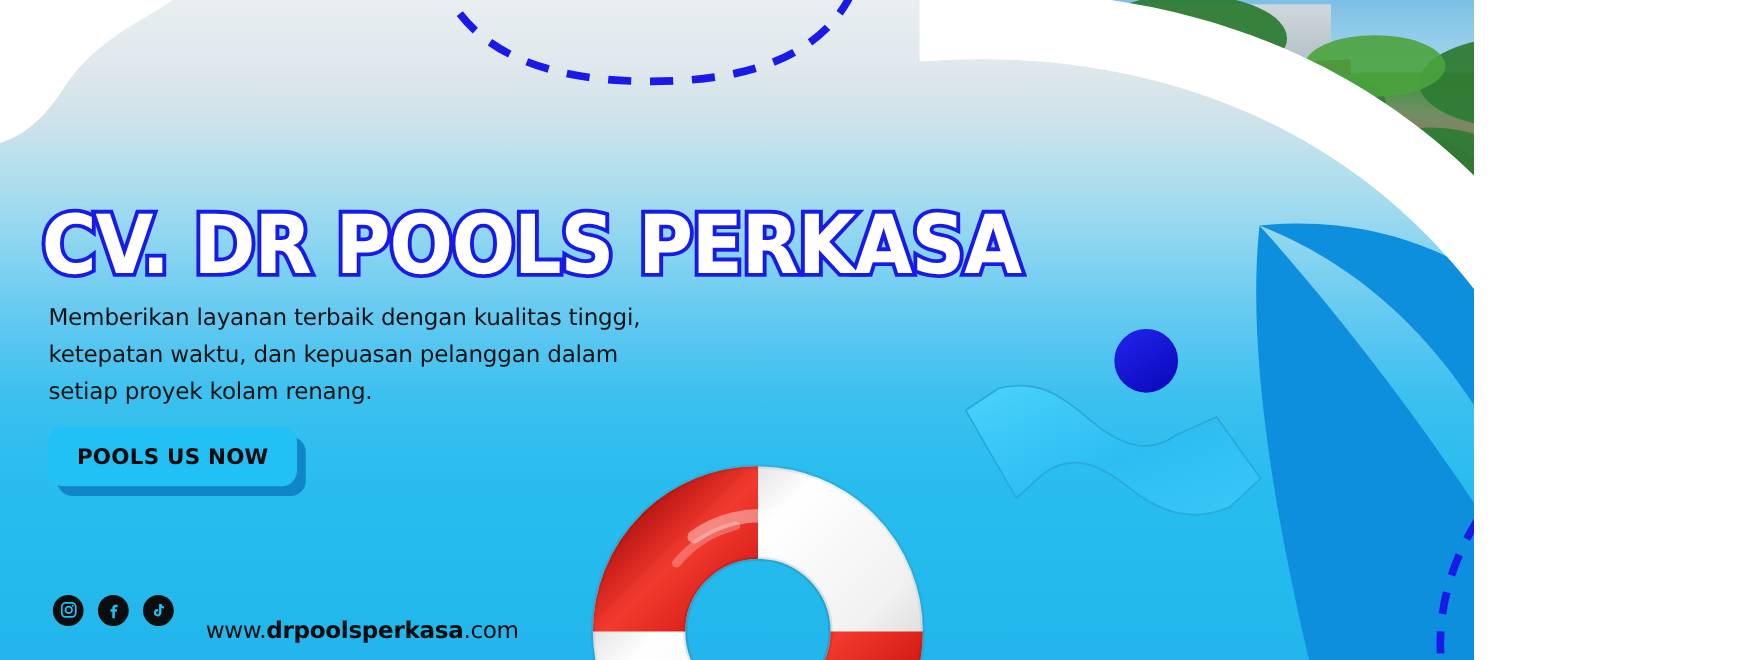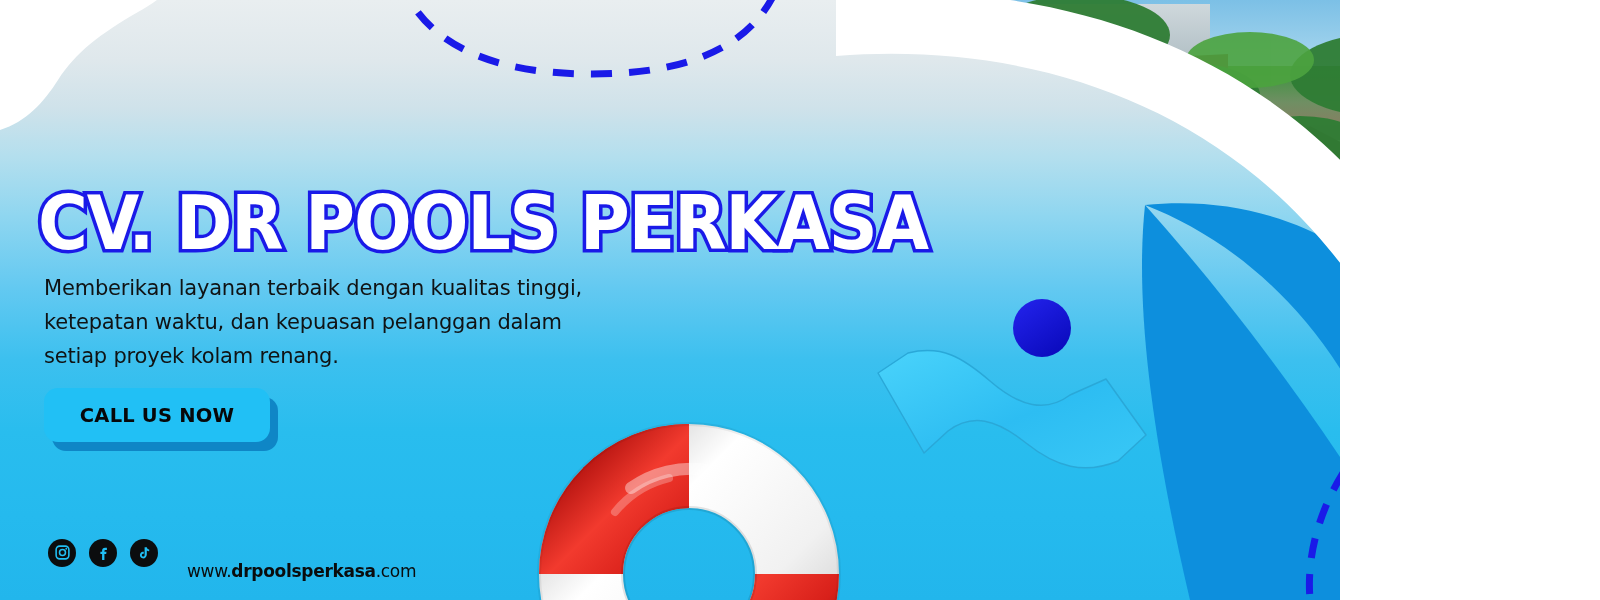--- a/index.html
+++ b/index.html
@@ -139,21 +139,21 @@
   }
   .soc{
     width:28px;height:28px;border-radius:50%;
     background:#0b0d0e;
     display:flex;align-items:center;justify-content:center;
     cursor:pointer;flex:0 0 auto;
   }
   #url{
     margin-left:16px;
     font-family:"DejaVu Sans",sans-serif;
-    font-size:17px;color:#0a0c0d;letter-spacing:-.3px;
+    font-size:21px;color:#0a0c0d;letter-spacing:-.3px;
     white-space:nowrap;
     margin-top:37px;
   }
   #url b{font-weight:bold;}
 
   
   #swimmer{position:absolute;left:850px;top:295px;width:320px;height:180px;}
   #buoy{position:absolute;left:533px;top:418px;width:312px;height:312px;}
 </style>
 </head>
@@ -289,21 +289,21 @@
 
       <circle r="66" fill="none" stroke="rgba(0,0,0,.10)" stroke-width="4"></circle>
       <circle r="150" fill="none" stroke="rgba(0,0,0,.06)" stroke-width="4"></circle>
     </g>
   </svg>
 
   <h1 id="title">CV. DR POOLS PERKASA</h1>
 
   <p id="subtitle">Memberikan layanan terbaik dengan kualitas tinggi, ketepatan waktu, dan kepuasan pelanggan dalam setiap proyek kolam renang.</p>
 
-  <div id="cta">CALL US NOW</div>
+  <div id="cta">POOLS US NOW</div>
 
   <div id="footer">
 
     <div class="soc">
       <svg width="17" height="17" viewBox="0 0 24 24" fill="none" stroke="#21c0f5" stroke-width="2.2">
         <rect x="3" y="3" width="18" height="18" rx="5"></rect>
         <circle cx="12" cy="12" r="4.2"></circle>
         <circle cx="17.3" cy="6.7" r="1.25" fill="#21c0f5" stroke="none"></circle>
       </svg>
     </div>

